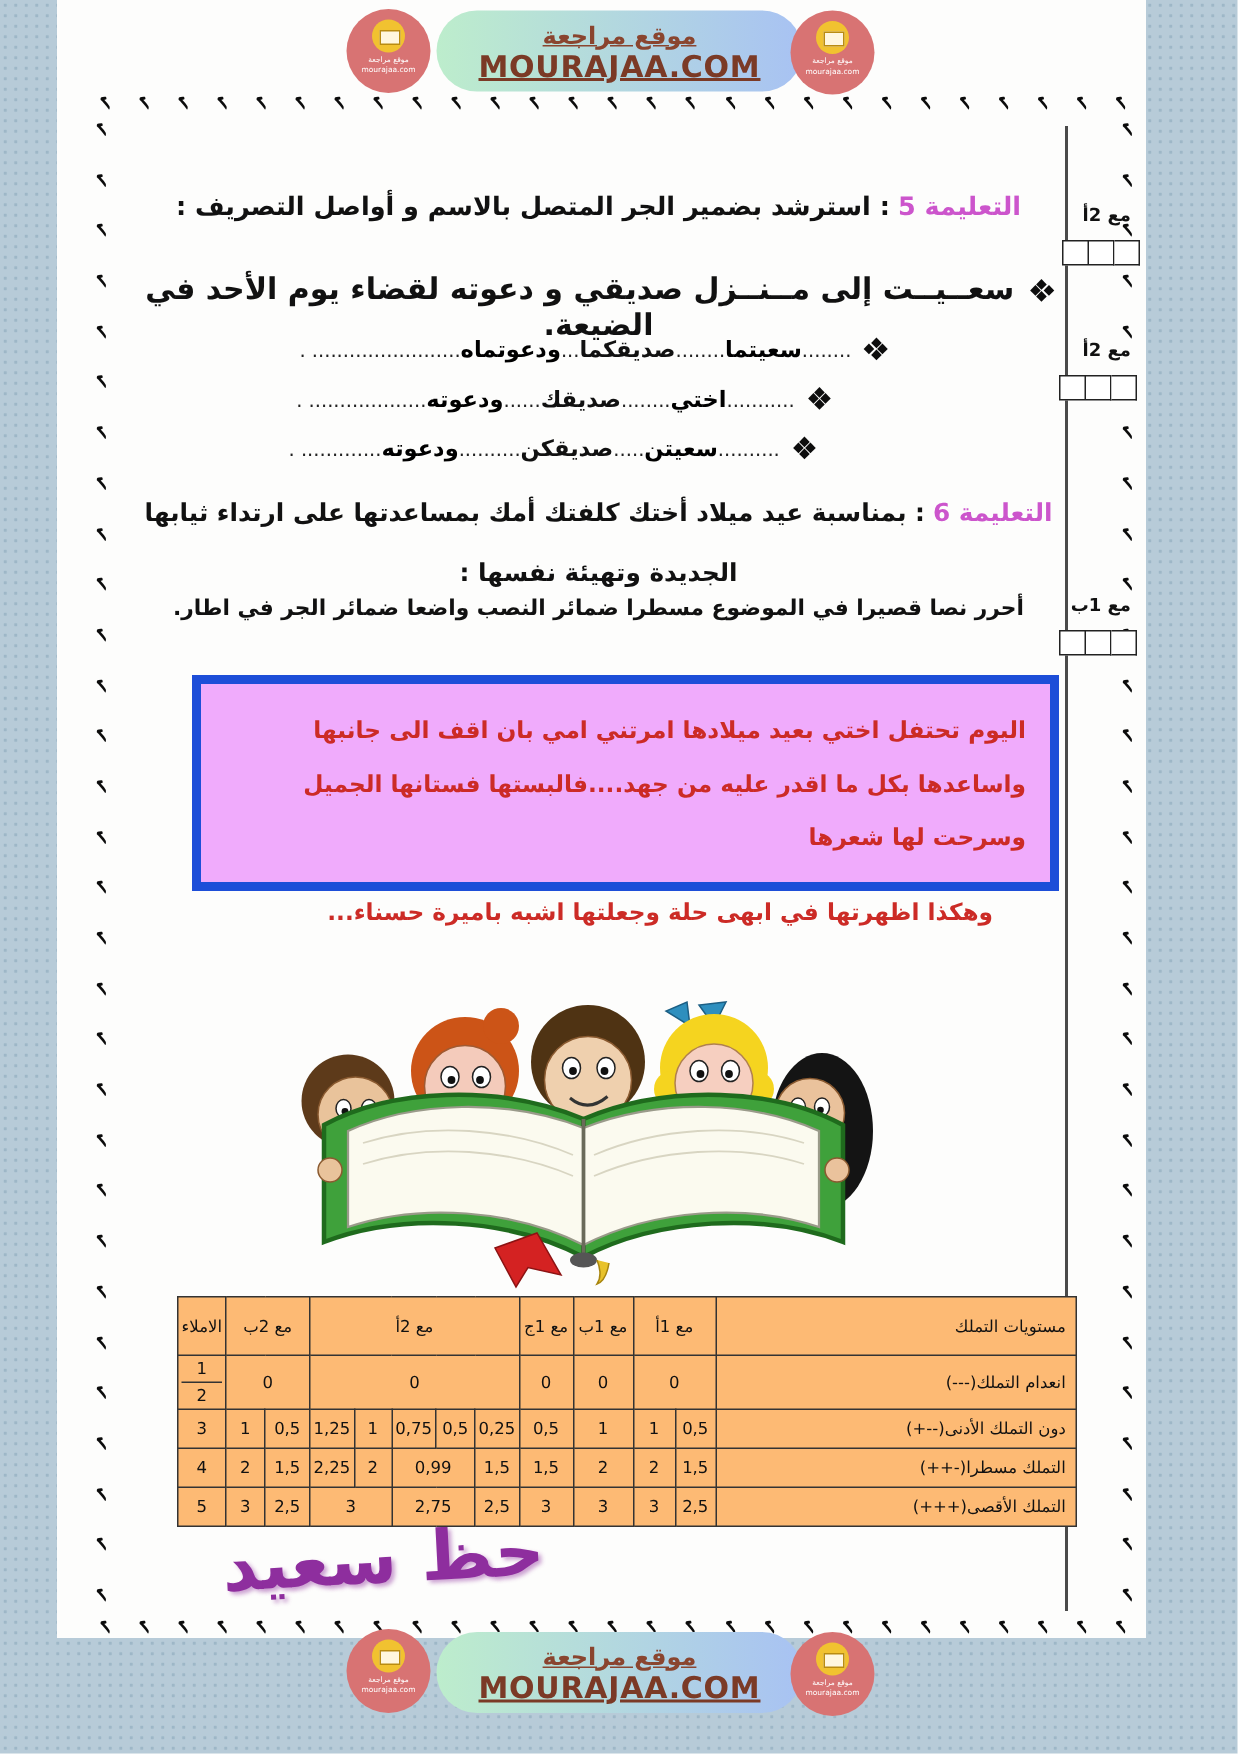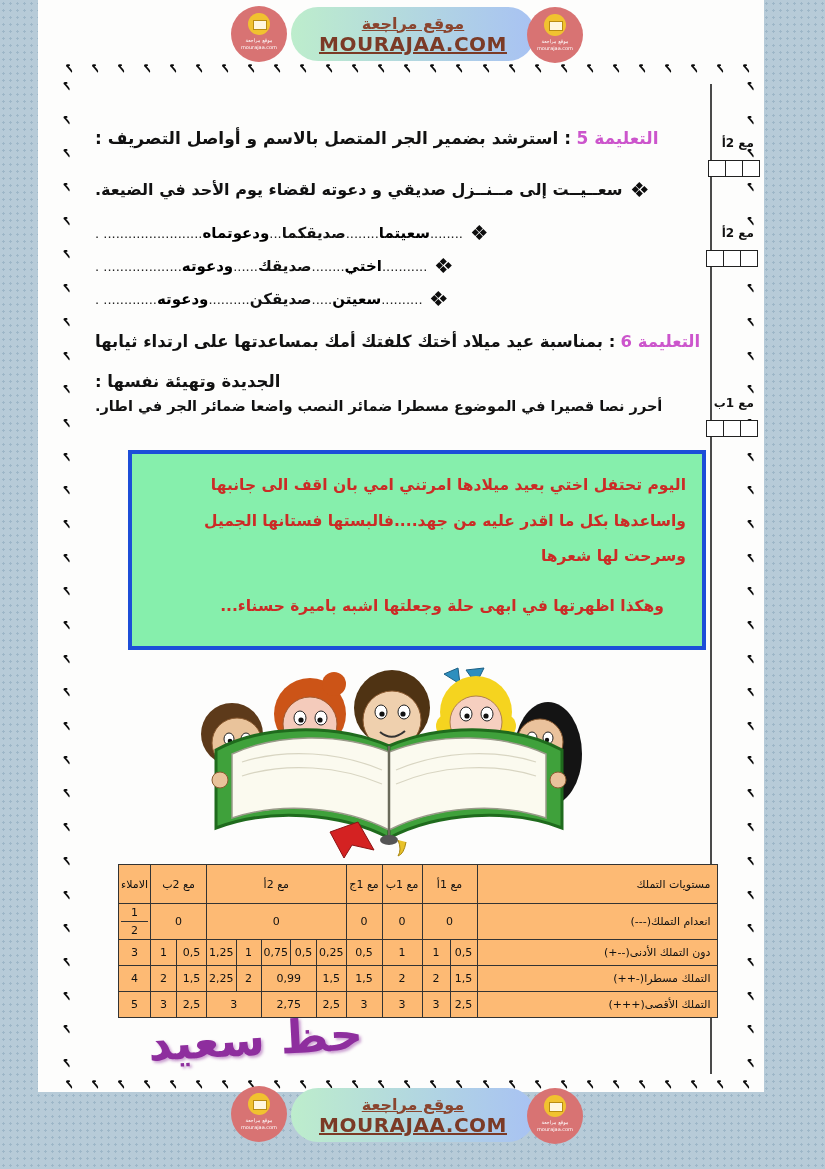--- a/index.html
+++ b/index.html
@@ -32,32 +32,32 @@
     display:flex;flex-direction:column;align-items:center;justify-content:center;}
   .pill .ar{color:#8a452f;font-weight:bold;font-size:16px;text-decoration:underline;}
   .pill .en{color:#7b3a26;font-weight:bold;font-size:20px;letter-spacing:.5px;text-decoration:underline;line-height:1.1;}
   
   .vrule{position:absolute;left:710px;top:84px;width:2px;height:990px;background:#4a4a4a;z-index:2;}
   .marker-label{position:absolute;font-size:12px;font-weight:bold;color:#111;direction:rtl;z-index:4;}
   .marker-boxes{position:absolute;display:flex;z-index:4;}
   .marker-boxes b{width:16px;height:15px;border:1px solid #222;border-left-width:0;background:#fff;}
   .marker-boxes b:first-child{border-left-width:1px;}
   
-  .line{position:absolute;direction:rtl;text-align:left;color:#111;z-index:2;}
+  .line{position:absolute;direction:rtl;text-align:center;color:#111;z-index:2;}
   .t-pink{color:#cc55cc;font-weight:bold;}
   .t-bold{font-weight:bold;}
   .dots{font-size:13px;letter-spacing:1px;color:#222;}
   .red{color:#000000;font-weight:bold;}
   .bullet{display:inline-block;width:13px;height:13px;position:relative;margin-left:5px;top:1px;}
   .bullet i{position:absolute;width:4.6px;height:4.6px;background:#0d0d0d;transform:rotate(45deg);}
   .bullet i:nth-child(1){left:4.2px;top:0;}
   .bullet i:nth-child(2){left:0;top:4.2px;}
   .bullet i:nth-child(3){left:8.4px;top:4.2px;}
   .bullet i:nth-child(4){left:4.2px;top:8.4px;}
-  .essay-box{position:absolute;left:128px;top:450px;width:578px;height:200px;border:4px solid #1d4ed8;background:#86efac;z-index:2;
+  .essay-box{position:absolute;left:128px;top:450px;width:578px;height:144px;border:6px solid #1d4ed8;background:#f0abfc;z-index:2;
     direction:rtl;box-sizing:border-box;padding:14px 16px;}
   .essay-box p{margin:0;color:#cc2b26;font-weight:bold;font-size:15.5px;line-height:2.3;text-align:right;}
   .essay-box p+p{margin-top:14px;margin-right:22px;}
   
   table.rubric{position:absolute;left:118px;top:864px;border-collapse:collapse;z-index:2;background:#fdba74;
     font-size:11px;color:#111;}
   table.rubric td{border:1px solid #333;text-align:center;vertical-align:middle;padding:0 2px;}
   table.rubric .hd{height:38px;font-size:11px;direction:rtl;}
   table.rubric .lbl{direction:rtl;text-align:right;padding-right:6px;font-size:11px;white-space:nowrap;}
   table.rubric .ltr{direction:ltr;unicode-bidi:bidi-override;display:inline-block;margin-left:4px;}
@@ -227,21 +227,21 @@
 <div class="marker-boxes" style="left:706px;top:420px;">
     <b></b>
     <b></b>
     <b></b>
   </div>
 
 <div class="line" style="left:95px;top:128px;width:608px;font-size:17px;">
   <span class="t-pink">التعليمة 5</span>
   <span class="t-bold">: استرشد بضمير الجر المتصل بالاسم و أواصل التصريف :</span>
 </div>
-<div class="line t-bold" style="left:95px;top:180px;width:608px;font-size:16px;">
+<div class="line t-bold" style="left:95px;top:180px;width:608px;font-size:20px;">
   <span class="bullet"><i></i><i></i><i></i><i></i></span>
   <span>سعــيــت إلى مــنــزل صديقي و دعوته لقضاء يوم الأحد في الضيعة.</span>
 </div>
 
 <div class="line" style="left:95px;top:224px;width:600px;font-size:15px;">
   <span class="bullet"><i></i><i></i><i></i><i></i></span>
   <span class="dots">........</span><span class="red">سعيتما</span><span class="dots">........</span><span class="t-bold">صديقكما</span><span class="dots">...</span><span class="red">ودعوتماه</span><span class="dots">........................ .</span>
 </div>
 <div class="line" style="left:95px;top:257px;width:560px;font-size:15px;">
   <span class="bullet"><i></i><i></i><i></i><i></i></span>

